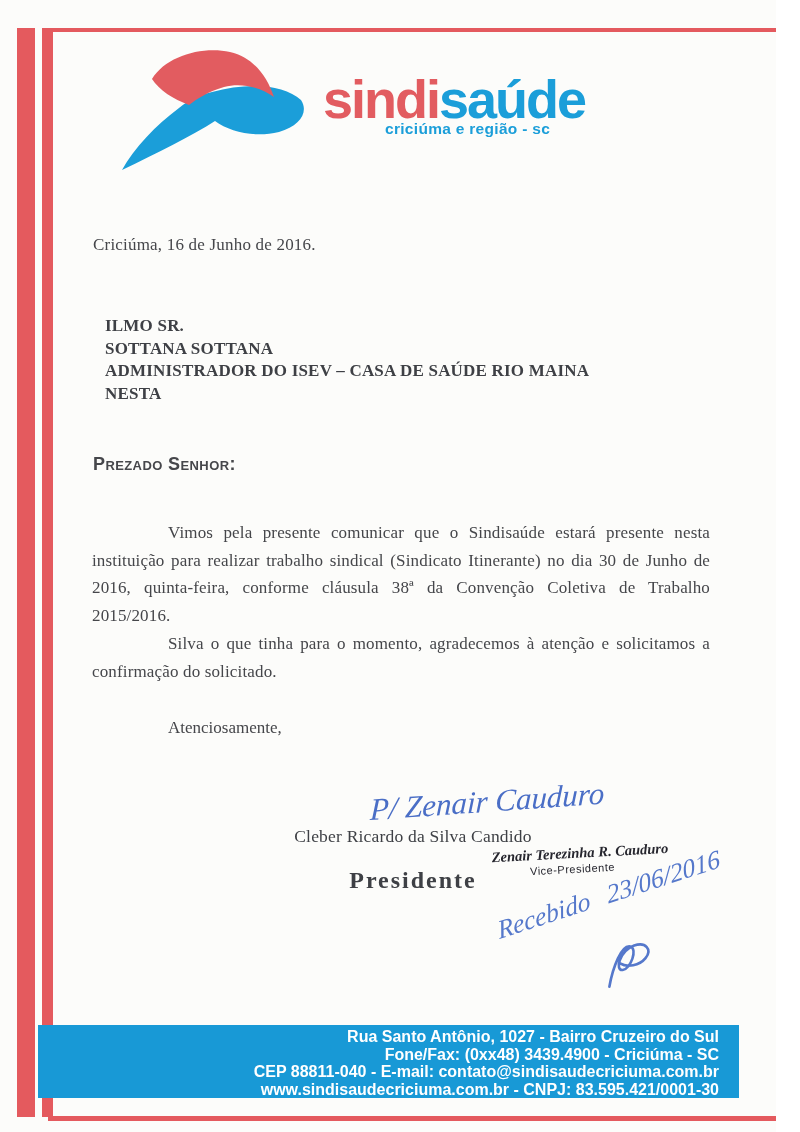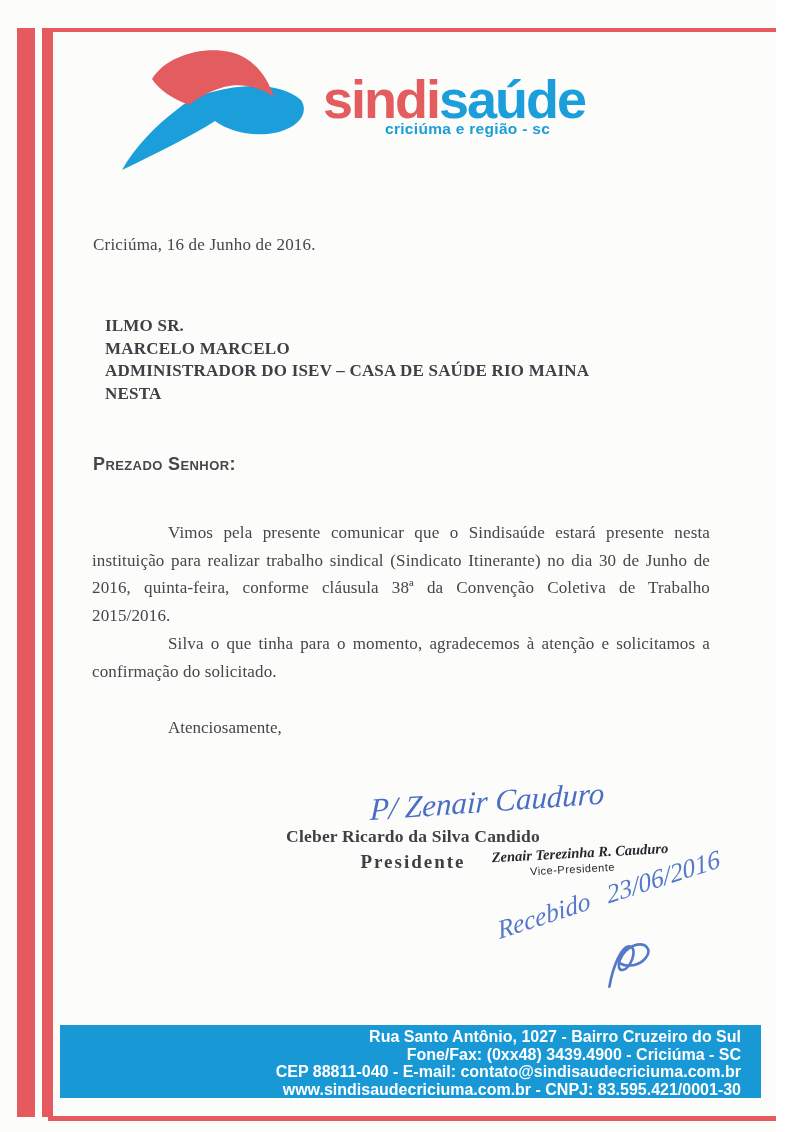--- a/index.html
+++ b/index.html
@@ -65,22 +65,22 @@
   .closing {
     position: absolute; left: 168px; top: 718px;
     font-size: 17px; color: #45464a;
   }
 
   
   .signer {
     position: absolute; left: 277px; top: 826px; width: 272px;
     text-align: center; color: #3e4045;
   }
-  .signer .name { font-weight: bold; font-size: 17.5px; letter-spacing: 0.2px; }
-  .signer .title { font-weight: bold; font-size: 19px; letter-spacing: 2px; margin-top: 4px; }
+  .signer .name { font-weight: normal; font-size: 17.5px; letter-spacing: 0.2px; }
+  .signer .title { font-weight: bold; font-size: 24px; letter-spacing: 2px; margin-top: 20px; }
 
   .sig-script {
     position: absolute; left: 370px; top: 792px; width: 300px;
     font-style: italic; font-size: 31px; color: #4a6ec6;
     transform: rotate(-4deg) skewX(-6deg); transform-origin: left center;
     white-space: nowrap;
   }
 
   .stamp {
     position: absolute; left: 492px; top: 845px; width: 160px;
@@ -94,21 +94,21 @@
     position: absolute; left: 498px; top: 916px; width: 280px;
     font-style: italic; font-size: 26px; color: #5578cb;
     transform: rotate(-18deg) skewX(-8deg); transform-origin: left center;
     white-space: nowrap;
   }
   .received .rec-date { margin-left: 18px; }
   .received-scribble { position: absolute; left: 598px; top: 933px; transform: rotate(-14deg); }
 
   
   .footer {
-    position: absolute; left: 60px; top: 1025px; width: 701px; height: 73px;
+    position: absolute; left: 38px; top: 1025px; width: 701px; height: 73px;
     background: #1899d6;
     font-family: "Liberation Sans", sans-serif;
     font-weight: bold; font-size: 16px; line-height: 17.5px; color: #ffffff;
     text-align: right; padding: 3px 20px 0 0;
   }
 </style>
 </head>
 <body>
 
 <div class="scan">
@@ -129,21 +129,21 @@
   </svg>
   <div class="wordmark">
     <span class="w1">sindi</span><span class="w2">saúde</span>
   </div>
   <div class="tagline">criciúma e região - sc</div>
 
   <div class="dateline">Criciúma, 16 de Junho de 2016.</div>
 
   <div class="recipient">
     <div>ILMO SR.</div>
-    <div>MARCELO MARCELO</div>
+    <div>SOTTANA SOTTANA</div>
     <div>ADMINISTRADOR DO ISEV – CASA DE SAÚDE RIO MAINA</div>
     <div>NESTA</div>
   </div>
 
   <div class="salutation">Prezado Senhor:</div>
 
   <div class="para para1">Vimos pela presente comunicar que o Sindisaúde estará presente nesta instituição para realizar trabalho sindical (Sindicato Itinerante) no dia 30 de Junho de 2016, quinta-feira, conforme cláusula 38ª da Convenção Coletiva de Trabalho 2015/2016.</div>
   <div class="para para2">Silva o que tinha para o momento, agradecemos à atenção e solicitamos a confirmação do solicitado.</div>
 
   <div class="closing">Atenciosamente,</div>

